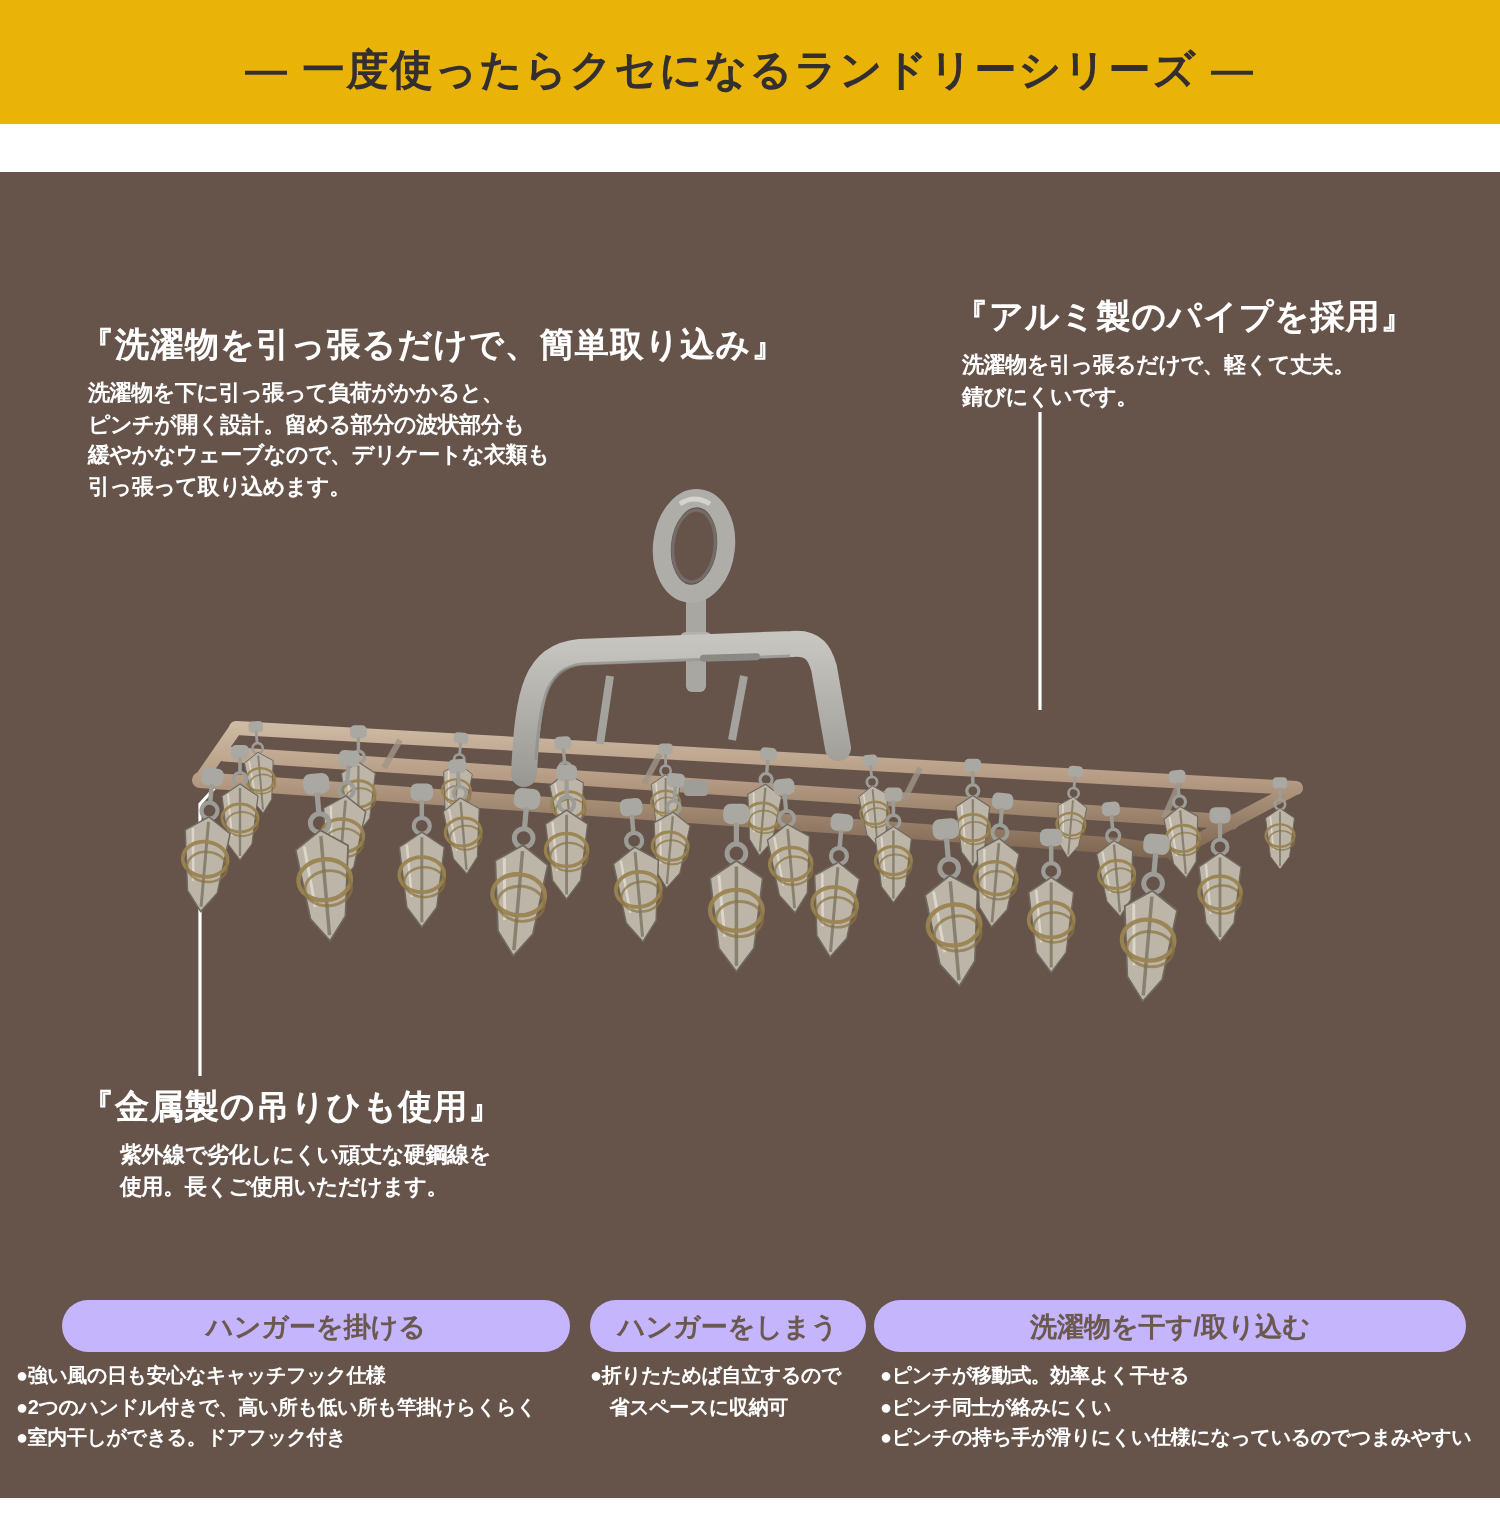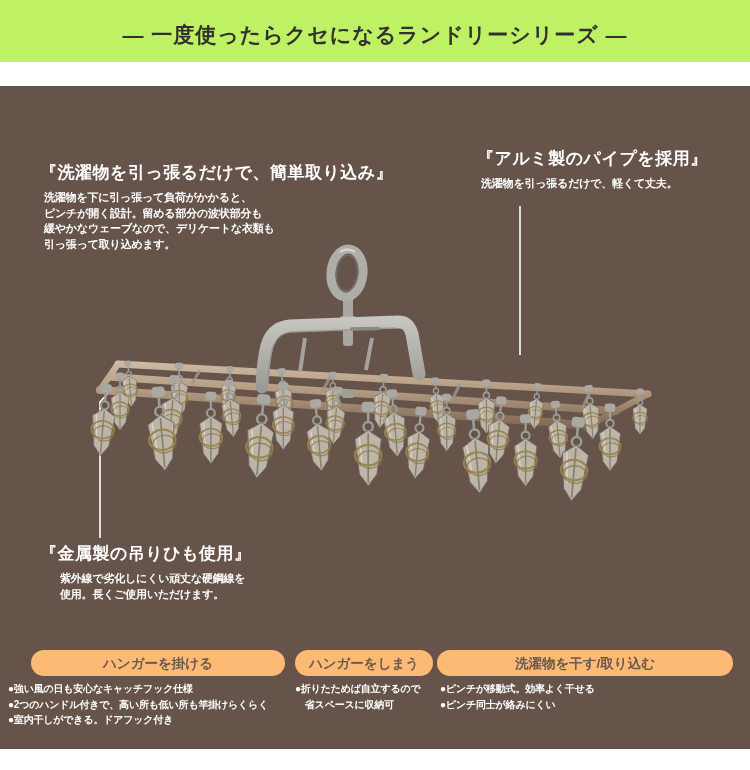--- a/index.html
+++ b/index.html
@@ -2,21 +2,21 @@
 <html><head>
 <meta charset="utf-8">
 <style>
   html,body{margin:0;padding:0;background:#ffffff;}
   .page{
     position:relative;width:750px;height:770px;overflow:hidden;background:#ffffff;
     font-family:"Liberation Sans","DejaVu Sans",sans-serif;
     -webkit-font-smoothing:antialiased;
   }
   .top-band{
-    position:absolute;left:0;top:0;width:750px;height:62px;background:#bef264;
+    position:absolute;left:0;top:0;width:750px;height:62px;background:#eab308;
     display:flex;align-items:center;justify-content:center;text-align:right;
   }
   .page-title{
     font-size:21px;font-weight:bold;color:#332f2e;letter-spacing:1px;padding-top:8px;white-space:nowrap;
   }
   .brown-section{
     position:absolute;left:0;top:86px;width:750px;height:663px;background:#66544B;
   }
   .product-svg{position:absolute;left:0;top:0;width:750px;height:770px;pointer-events:none;}
   .callout{position:absolute;color:#ffffff;z-index:3;}
@@ -27,21 +27,21 @@
     font-size:11px;font-weight:bold;line-height:15.5px;letter-spacing:-0.2px;
     margin-top:6px;white-space:nowrap;
   }
   #callout-pull{left:40px;top:141px;margin-top:20px;}
   #callout-pull .c-body{margin-left:4px;}
   #callout-aluminum{left:477px;top:147px;}
   #callout-aluminum .c-body{margin-left:4px;}
   #callout-wire{left:40px;top:542px;}
   #callout-wire .c-body{margin-left:20px;}
   .pill{
-    position:absolute;top:650px;height:26px;background:#fdba74;border-radius:14px;
+    position:absolute;top:650px;height:26px;background:#c4b5fd;border-radius:14px;
     color:#6B584E;font-weight:bold;font-size:13.5px;line-height:27px;text-align:center;
     z-index:3;white-space:nowrap;
   }
   #pill-0{left:31px;width:254px;}
   #pill-1{left:295px;width:138px;}
   #pill-2{left:437px;width:296px;}
   .bullets{
     position:absolute;top:681px;color:#ffffff;font-weight:bold;font-size:10px;
     line-height:15.5px;letter-spacing:-0.2px;z-index:3;white-space:nowrap;
   }
@@ -157,20 +157,21 @@
       <div>ピンチが開く設計。留める部分の波状部分も</div>
       <div>緩やかなウェーブなので、デリケートな衣類も</div>
       <div>引っ張って取り込めます。</div>
     </div>
   </div>
 
   <div class="callout" id="callout-aluminum">
     <div class="c-title">『アルミ製のパイプを採用』</div>
     <div class="c-body">
       <div>洗濯物を引っ張るだけで、軽くて丈夫。</div>
+      <div>錆びにくいです。</div>
     </div>
   </div>
 
   <div class="callout" id="callout-wire">
     <div class="c-title">『金属製の吊りひも使用』</div>
     <div class="c-body">
       <div>紫外線で劣化しにくい頑丈な硬鋼線を</div>
       <div>使用。長くご使用いただけます。</div>
     </div>
   </div>
@@ -184,15 +185,16 @@
     <div>●2つのハンドル付きで、高い所も低い所も竿掛けらくらく</div>
     <div>●室内干しができる。ドアフック付き</div>
   </div>
   <div class="bullets" id="bullets-1">
     <div>●折りたためば自立するので</div>
     <div>　省スペースに収納可</div>
   </div>
   <div class="bullets" id="bullets-2">
     <div>●ピンチが移動式。効率よく干せる</div>
     <div>●ピンチ同士が絡みにくい</div>
+    <div>●ピンチの持ち手が滑りにくい仕様になっているのでつまみやすい</div>
   </div>
 
 </div>
 
 </body></html>

